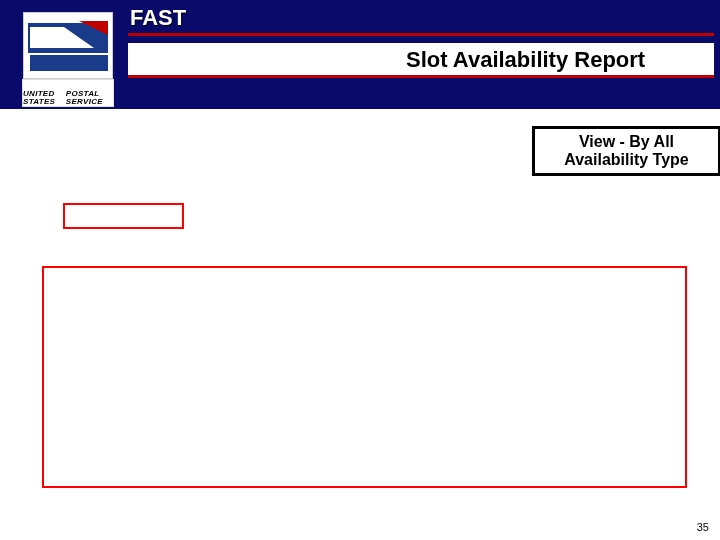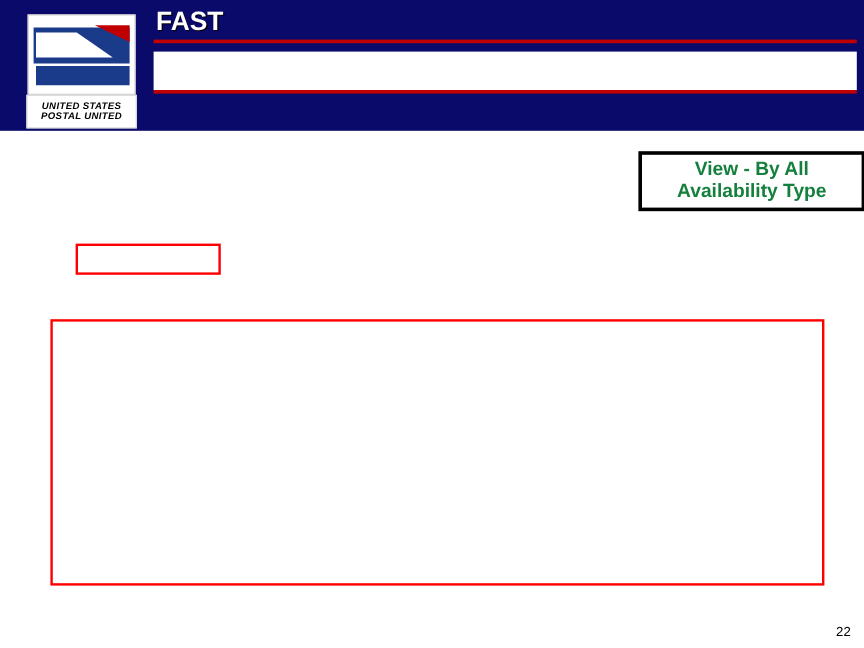--- a/index.html
+++ b/index.html
@@ -1,59 +1,60 @@
 <!DOCTYPE html>
 <html><head>
 <meta charset="utf-8">
 <style>
   html,body{margin:0;padding:0}
   body{width:720px;height:540px;background:#fff;font-family:Arial,Helvetica,sans-serif;position:relative;overflow:hidden}
   .header-band{position:absolute;left:0;top:0;width:720px;height:109px;background:#0a0a6b}
   .logo-box{position:absolute;left:23px;top:12px;width:88px;height:65px;background:#fff;border:1px solid #ccc}
   .eagle{position:absolute;left:0;top:0;width:88px;height:65px}
-  .org-badge{position:absolute;left:22px;top:79px;width:90px;height:26px;background:#fff;border:1px solid #ddd;display:flex;flex-direction:column;align-items:center;justify-content:center;line-height:1}
+  .org-badge{position:absolute;left:22px;top:79px;width:90px;height:26px;background:#fff;border:1px solid #ddd;display:flex;align-items:flex-end;justify-content:center;line-height:1}
   .org-badge .l1{font-size:8px;font-weight:700;font-style:italic;color:#000;letter-spacing:0.3px}
   .org-badge .l2{font-size:8px;font-weight:700;font-style:italic;color:#000;letter-spacing:0.3px}
   .brand{position:absolute;left:130px;top:5px;font-size:22px;font-weight:700;color:#fff;text-shadow:1px 1px 0 #000}
   .red-line{position:absolute;left:128px;top:33px;width:586px;height:3px;background:#c00000}
   .subtitle-bar{position:absolute;left:128px;top:43px;width:586px;height:32px;background:#fff}
   .subtitle-text{position:absolute;left:406px;top:47px;font-size:22px;font-weight:700;color:#000}
   .subtitle-under{position:absolute;left:128px;top:75px;width:586px;height:3px;background:#c00000}
   .view-box{position:absolute;left:535px;top:129px;width:183px;height:44px;background:#fff;outline:3px solid #000;display:flex;align-items:center;justify-content:center;text-align:center;line-height:1.15}
-  .view-box span{font-size:16px;font-weight:700;color:#15803d}
+  .view-box span{font-size:16px;font-weight:700;color:#000000}
   .small-red{position:absolute;left:63px;top:203px;width:117px;height:22px;border:2px solid #ff0000}
   .big-red{position:absolute;left:42px;top:266px;width:641px;height:218px;border:2px solid #ff0000}
   .pagenum{position:absolute;right:11px;bottom:7px;font-size:11px;color:#000}
 </style>
 </head>
 <body>
 
 <div class="header-band">
   <div class="logo-box">
     <svg class="eagle" viewBox="0 0 88 65">
       <rect x="0" y="0" width="88" height="65" fill="#fff"></rect>
       <polygon points="4,10 84,10 84,40 4,40" fill="#1a3a8a"></polygon>
       <polygon points="6,14 40,14 70,35 6,35" fill="#fff"></polygon>
       <polygon points="6,42 84,42 84,58 6,58" fill="#1a3a8a"></polygon>
       <polygon points="55,8 84,8 84,22" fill="#c00000"></polygon>
     </svg>
   </div>
   <div class="org-badge">
     <div class="l1">UNITED STATES</div>
-    <div class="l2">POSTAL UNITED</div>
+    <div class="l2">POSTAL SERVICE</div>
   </div>
   <div class="brand">FAST</div>
   <div class="red-line"></div>
   <div class="subtitle-bar"></div>
+  <div class="subtitle-text">Slot Availability Report</div>
   <div class="subtitle-under"></div>
 </div>
 
 <div class="view-box">
   <span>
     <span>View - By All</span><br>
     <span>Availability Type</span>
   </span>
 </div>
 
 <div class="small-red"></div>
 <div class="big-red"></div>
 
-<div class="pagenum">22</div>
+<div class="pagenum">35</div>
 
 </body></html>

